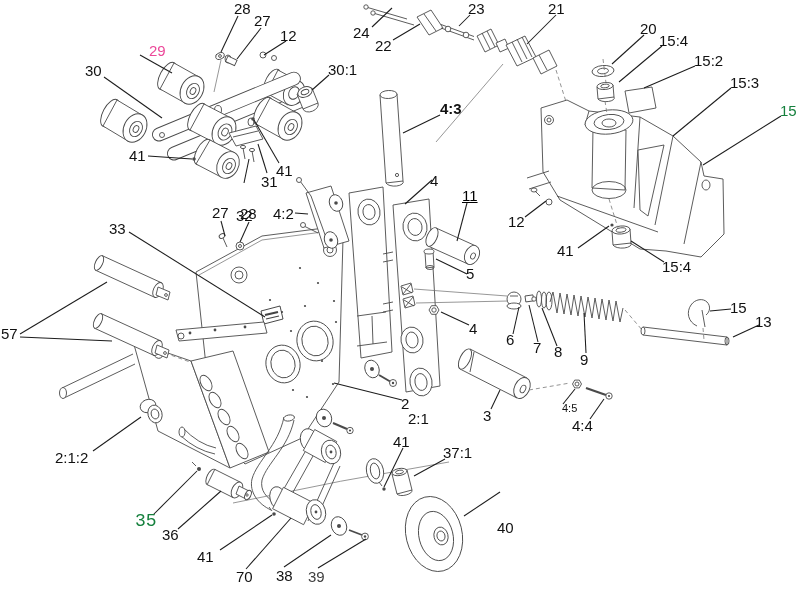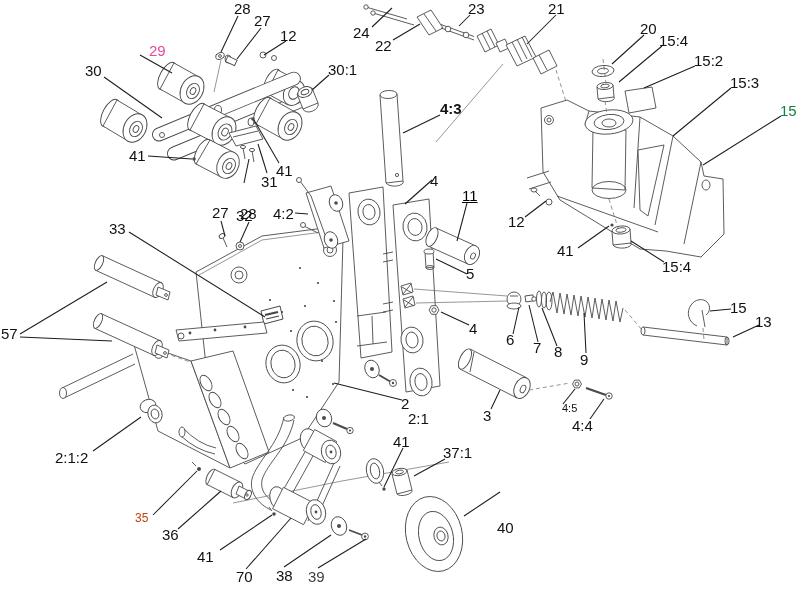--- a/index.html
+++ b/index.html
@@ -606,21 +606,21 @@
       <div class="callout" style="left: 554px; top: 344px; color: rgb(17, 17, 17); font-size: 15px;">8</div>
       <div class="callout" style="left: 580px; top: 352px; color: rgb(17, 17, 17); font-size: 15px;">9</div>
       <div class="callout" style="left: 730px; top: 300px; color: rgb(17, 17, 17); font-size: 15px;">15</div>
       <div class="callout" style="left: 755px; top: 314px; color: rgb(17, 17, 17); font-size: 15px;">13</div>
       <div class="callout" style="left: 401px; top: 396px; color: rgb(17, 17, 17); font-size: 15px;">2</div>
       <div class="callout" style="left: 408px; top: 411px; color: rgb(17, 17, 17); font-size: 15px;">2:1</div>
       <div class="callout" style="left: 483px; top: 408px; color: rgb(17, 17, 17); font-size: 15px;">3</div>
       <div class="callout" style="left: 547px; top: 403px; color: rgb(17, 17, 17); font-size: 11px; margin-left: 15px;">4:5</div>
       <div class="callout" style="left: 572px; top: 418px; color: rgb(17, 17, 17); font-size: 15px;">4:4</div>
       <div class="callout" style="left: 55px; top: 450px; color: rgb(17, 17, 17); font-size: 15px;">2:1:2</div>
-      <div class="callout" style="left: 135px; top: 512px; color: #c2410c; font-size: 12px;">35</div>
+      <div class="callout" style="left: 135px; top: 512px; color: #15803d; font-size: 18px; font-family: Liberation Mono, monospace;">35</div>
       <div class="callout" style="left: 162px; top: 527px; color: rgb(17, 17, 17); font-size: 15px;">36</div>
       <div class="callout" style="left: 197px; top: 549px; color: rgb(17, 17, 17); font-size: 15px;">41</div>
       <div class="callout" style="left: 236px; top: 569px; color: rgb(17, 17, 17); font-size: 15px;">70</div>
       <div class="callout" style="left: 276px; top: 568px; color: rgb(17, 17, 17); font-size: 15px;">38</div>
       <div class="callout" style="left: 308px; top: 569px; color: #404040; font-size: 15px;">39</div>
       <div class="callout" style="left: 393px; top: 434px; color: rgb(17, 17, 17); font-size: 15px;">41</div>
       <div class="callout" style="left: 443px; top: 445px; color: rgb(17, 17, 17); font-size: 15px;">37:1</div>
       <div class="callout" style="left: 497px; top: 476px; color: rgb(17, 17, 17); font-size: 15px; margin-top: 44px;">40</div>
     </div>
 </div>

